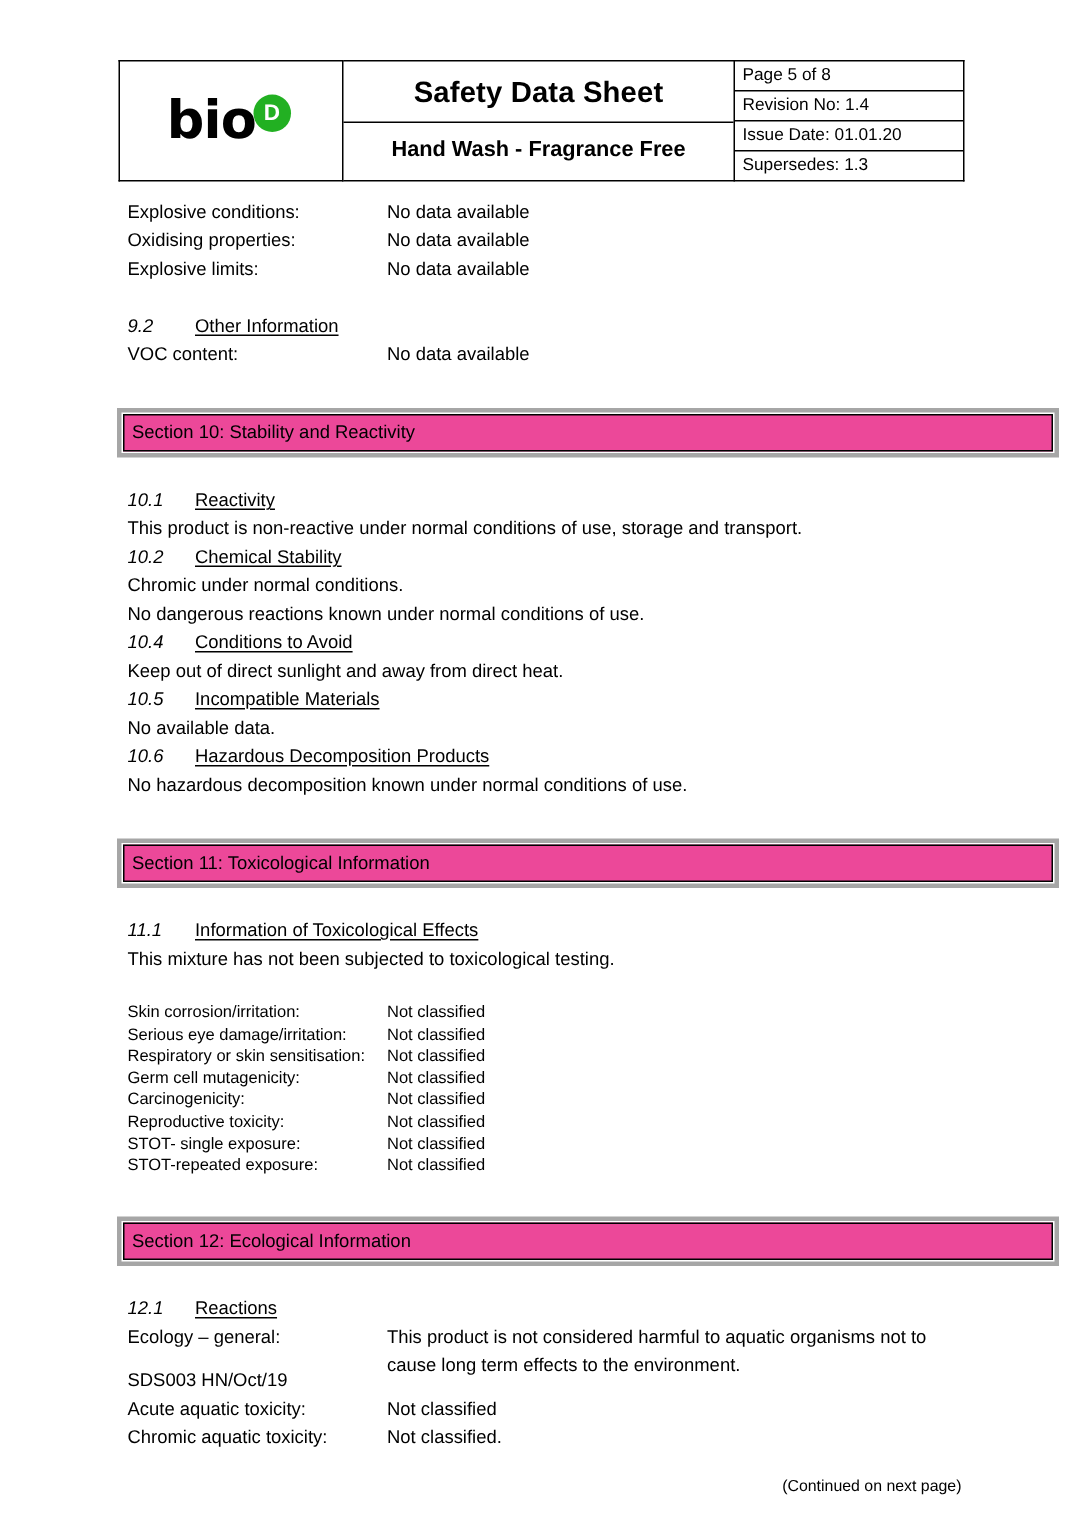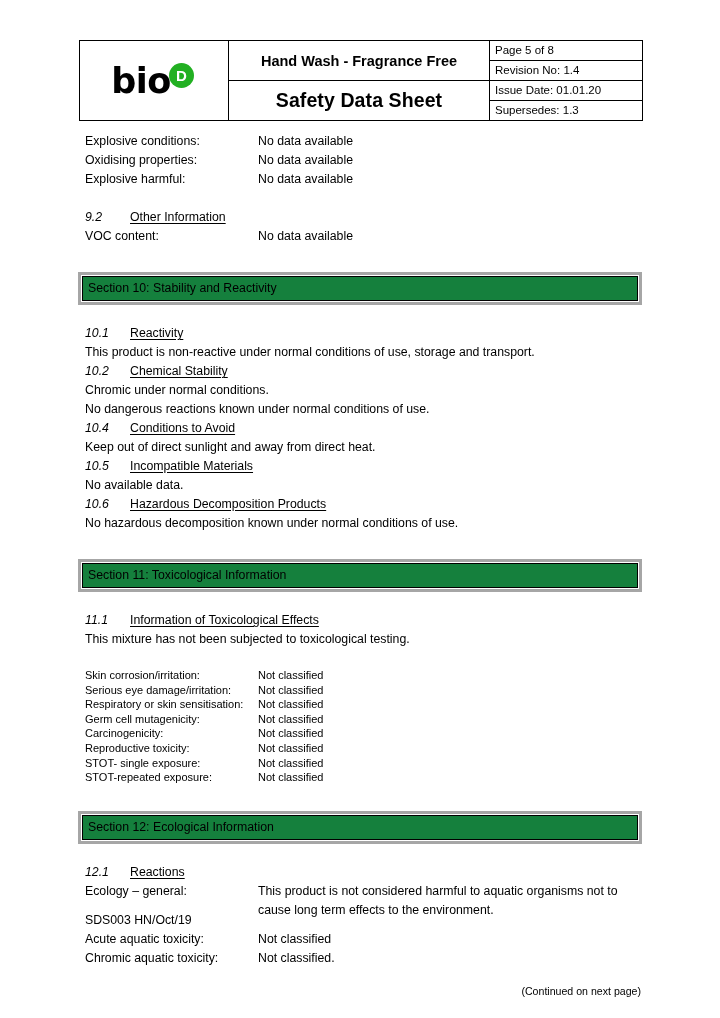--- a/index.html
+++ b/index.html
@@ -168,26 +168,26 @@
     text-decoration: underline;
     text-underline-offset: 2px;
   }
 
   .spacer-sm { height: 10px; }
   .spacer-md { height: 19px; }
   .spacer-lg { height: 26px; }
 
   
   .section-banner {
-    width: 556px;
+    width: 620px;
     box-sizing: border-box;
     border: 1px solid #000000;
     outline: 3px solid #a6a6a6;
     outline-offset: 1px;
-    background: #15803d;
+    background: #ec4899;
     margin: 0 0 0 -3px;
   }
   .section-banner .txt {
     font-size: 12.3px;
     line-height: 16px;
     padding: 3px 0 4px 5px;
     white-space: pre;
   }
   .banner-block {
     padding: 4px 0 4px 0;
@@ -221,24 +221,24 @@
         <span class="logo">
           <span class="logo-word">bio</span>
           <span class="logo-badge" id="logo-badge" style="background: rgb(34, 176, 34);">D</span>
         </span>
       </td>
 
       <td class="cell-title-wrap">
         <table class="inner-tbl">
           <tbody>
                 <tr>
-            <td class="title-sub">Hand Wash - Fragrance Free</td>
+            <td class="title-main">Safety Data Sheet</td>
           </tr>
           <tr>
-            <td class="title-main">Safety Data Sheet</td>
+            <td class="title-sub">Hand Wash - Fragrance Free</td>
           </tr>
         </tbody>
             </table>
       </td>
 
       <td class="cell-meta-wrap">
         <table class="inner-tbl">
           <tbody>
                 <tr>
                   <td class="meta-row">Page 5 of 8</td>
@@ -264,21 +264,21 @@
     <div>
       <div class="kvrow">
         <span class="k">Explosive conditions:</span>
         <span class="v">No data available</span>
       </div>
       <div class="kvrow">
         <span class="k">Oxidising properties:</span>
         <span class="v">No data available</span>
       </div>
       <div class="kvrow">
-        <span class="k">Explosive harmful:</span>
+        <span class="k">Explosive limits:</span>
         <span class="v">No data available</span>
       </div>
     </div>
 
     <div class="spacer-md"></div>
 
     <div class="subsec">
       <span class="num">9.2</span>
       <span class="name">Other Information</span>
     </div>

